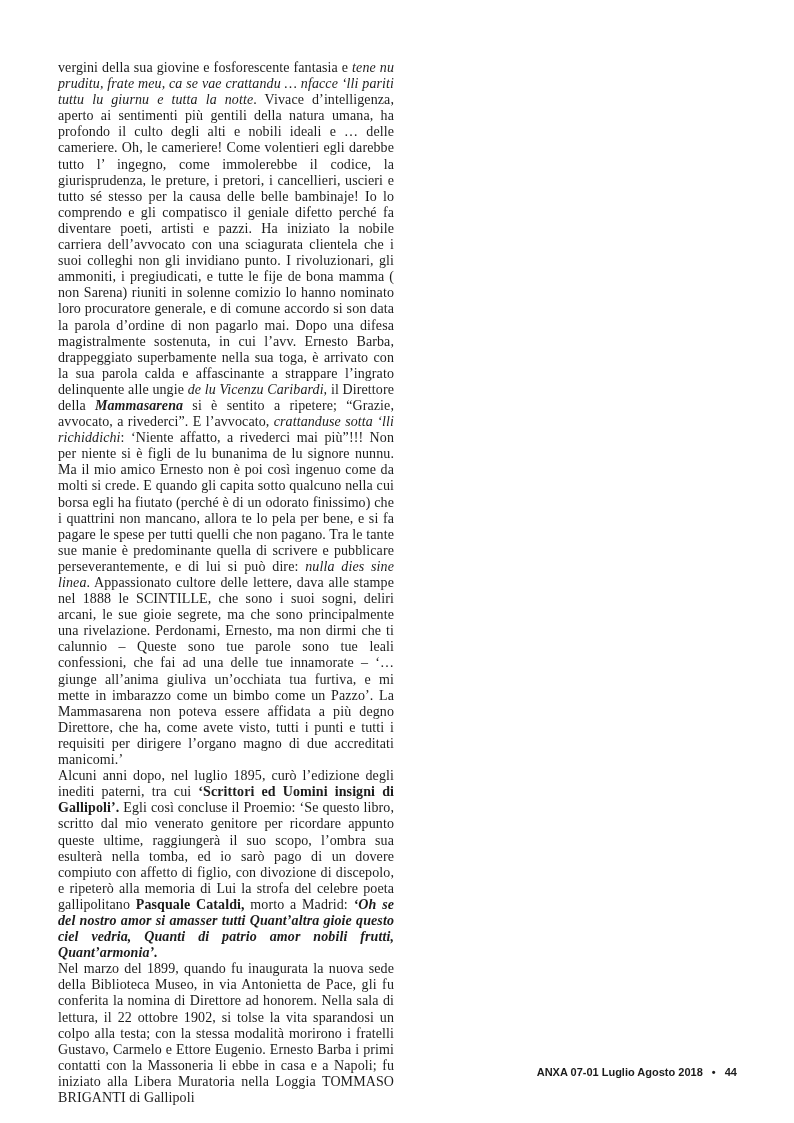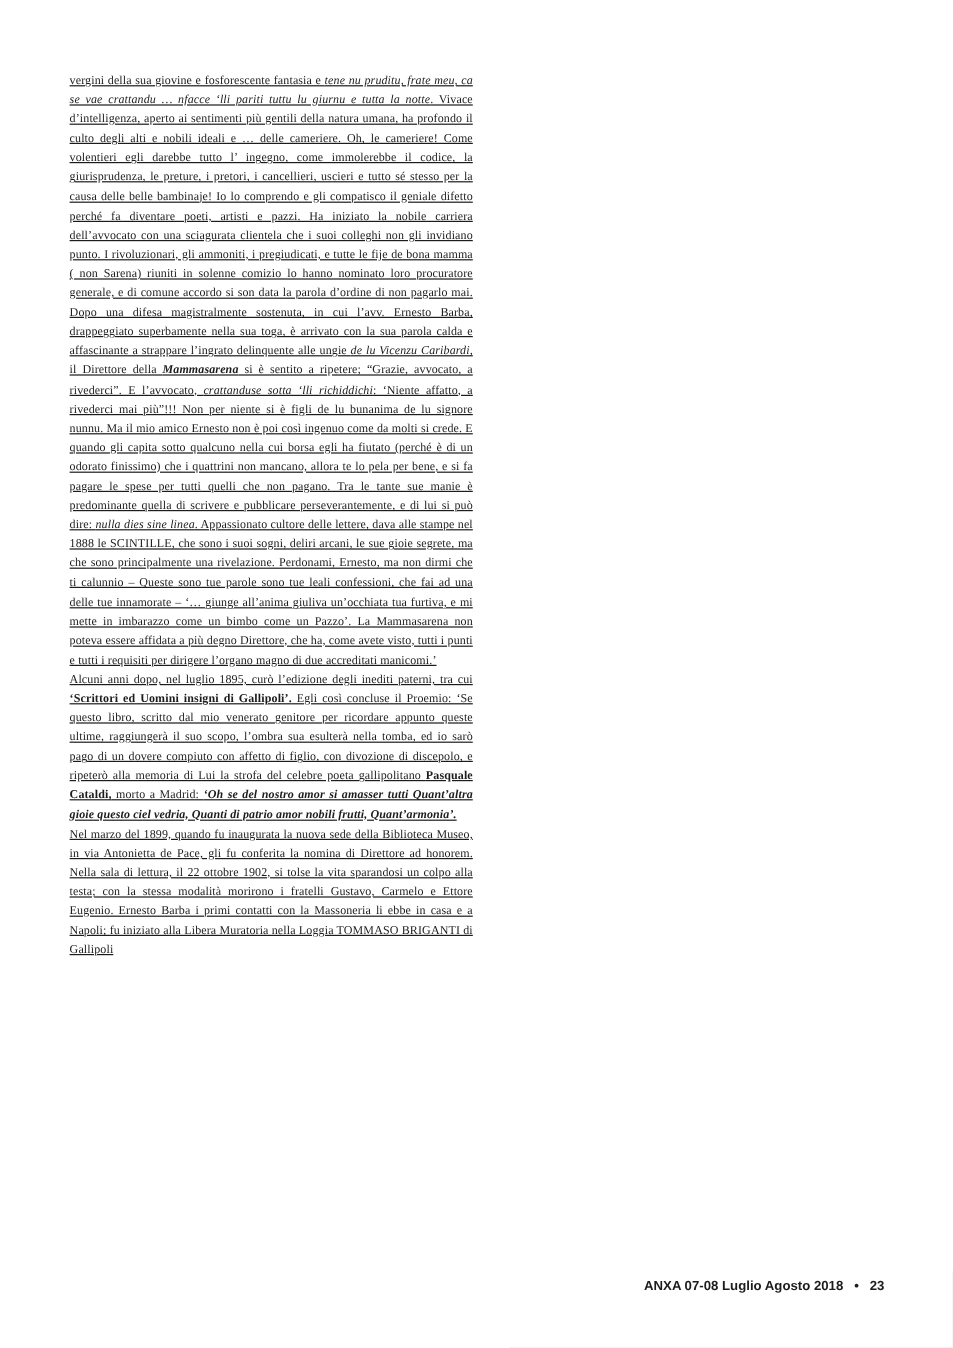--- a/index.html
+++ b/index.html
@@ -12,25 +12,24 @@
     position: relative;
     width: 794px; height: 1123px;
     background: #ffffff;
     overflow: hidden;
     color: #1c1c1c;
   }
   .col { position: absolute; top: 60px; }
   .col-left  { left: 58px;  width: 336px; }
   .col-right { left: 408px; width: 329px; }
   .para {
-    font-size: 10px;
+    font-size: 14px;
     line-height: 16.1px;
     text-align: justify;
     letter-spacing: 0.1px;
-    text-decoration: underline;
   }
   .italic { font-style: italic; }
   .bold { font-weight: bold; }
   .bold-italic { font-weight: bold; font-style: italic; }
   .footer {
     position: absolute;
     top: 1066px;
     left: 0;
     width: 737px;
     text-align: right;
@@ -47,18 +46,18 @@
 <div class="page">
 
   <div class="col col-left">
       <p class="para"><span>vergini della sua giovine e fosforescente fantasia e </span><span class="italic">tene nu pruditu, frate meu, ca se vae crattandu … nfacce ‘lli pariti tuttu lu giurnu e tutta la notte</span><span>. Vivace d’intelligenza, aperto ai sentimenti più gentili della natura umana, ha profondo il culto degli alti e nobili ideali e … delle cameriere. Oh, le cameriere! Come volentieri egli darebbe tutto l’ ingegno, come immolerebbe il codice, la giurisprudenza, le preture, i pretori, i cancellieri, uscieri e tutto sé stesso per la causa delle belle bambinaje! Io lo comprendo e gli compatisco il geniale difetto perché fa diventare poeti, artisti e pazzi. Ha iniziato la nobile carriera dell’avvocato con una sciagurata clientela che i suoi colleghi non gli invidiano punto. I rivoluzionari, gli ammoniti, i pregiudicati, e tutte le fije de bona mamma ( non Sarena) riuniti in solenne comizio lo hanno nominato loro procuratore generale, e di comune accordo si son data la parola d’ordine di non pagarlo mai. Dopo una difesa magistralmente sostenuta, in cui l’avv. Ernesto Barba, drappeggiato superbamente nella sua toga, è arrivato con la sua parola calda e affascinante a strappare l’ingrato delinquente alle ungie </span><span class="italic">de lu Vicenzu Caribardi,</span><span> il Direttore della </span><span class="bold-italic">Mammasarena</span><span> si è sentito a ripetere; “Grazie, avvocato, a rivederci”. E l’avvocato, </span><span class="italic">crattanduse sotta ‘lli richiddichi</span><span>: ‘Niente affatto, a rivederci mai più”!!! Non per niente si è figli de lu bunanima de lu signore nunnu. Ma il mio amico Ernesto non è poi così ingenuo come da molti si crede. E quando gli capita sotto qualcuno nella cui borsa egli ha fiutato (perché è di un odorato finissimo) che i quattrini non mancano, allora te lo pela per bene, e si fa pagare le spese per tutti quelli che non pagano. Tra le tante sue manie è predominante quella di scrivere e pubblicare perseverantemente, e di lui si può dire: </span><span class="italic">nulla dies sine linea</span><span>. Appassionato cultore delle lettere, dava alle stampe nel 1888 le SCINTILLE, che sono i suoi sogni, deliri arcani, le sue gioie segrete, ma che sono principalmente una rivelazione. Perdonami, Ernesto, ma non dirmi che ti calunnio – Queste sono tue parole sono tue leali confessioni, che fai ad una delle tue innamorate – ‘… giunge all’anima giuliva un’occhiata tua furtiva, e mi mette in imbarazzo come un bimbo come un Pazzo’. La Mammasarena non poteva essere affidata a più degno Direttore, che ha, come avete visto, tutti i punti e tutti i requisiti per dirigere l’organo magno di due accreditati manicomi.’</span></p>
       <p class="para"><span>Alcuni anni dopo, nel luglio 1895, curò l’edizione degli inediti paterni, tra cui </span><span class="bold">‘Scrittori ed Uomini insigni di Gallipoli’.</span><span> Egli così concluse il Proemio: ‘Se questo libro, scritto dal mio venerato genitore per ricordare appunto queste ultime, raggiungerà il suo scopo, l’ombra sua esulterà nella tomba, ed io sarò pago di un dovere compiuto con affetto di figlio, con divozione di discepolo, e ripeterò alla memoria di Lui la strofa del celebre poeta gallipolitano </span><span class="bold">Pasquale Cataldi,</span><span> morto a Madrid: </span><span class="bold-italic">‘Oh se del nostro amor si amasser tutti Quant’altra gioie questo ciel vedria, Quanti di patrio amor nobili frutti, Quant’armonia’.</span></p>
       <p class="para"><span>Nel marzo del 1899, quando fu inaugurata la nuova sede della Biblioteca Museo, in via Antonietta de Pace, gli fu conferita la nomina di Direttore ad honorem. Nella sala di lettura, il 22 ottobre 1902, si tolse la vita sparandosi un colpo alla testa; con la stessa modalità morirono i fratelli Gustavo, Carmelo e Ettore Eugenio. Ernesto Barba i primi contatti con la Massoneria li ebbe in casa e a Napoli; fu iniziato alla Libera Muratoria nella Loggia TOMMASO BRIGANTI di Gallipoli</span></p>
     </div>
 
 
   <div class="footer">
-    <span>ANXA 07-08 Luglio Agosto 2018</span>
+    <span>ANXA 07-01 Luglio Agosto 2018</span>
     <span class="sep">•</span>
-    <span>23</span>
+    <span>44</span>
   </div>
 
 </div>
 
 </body></html>

